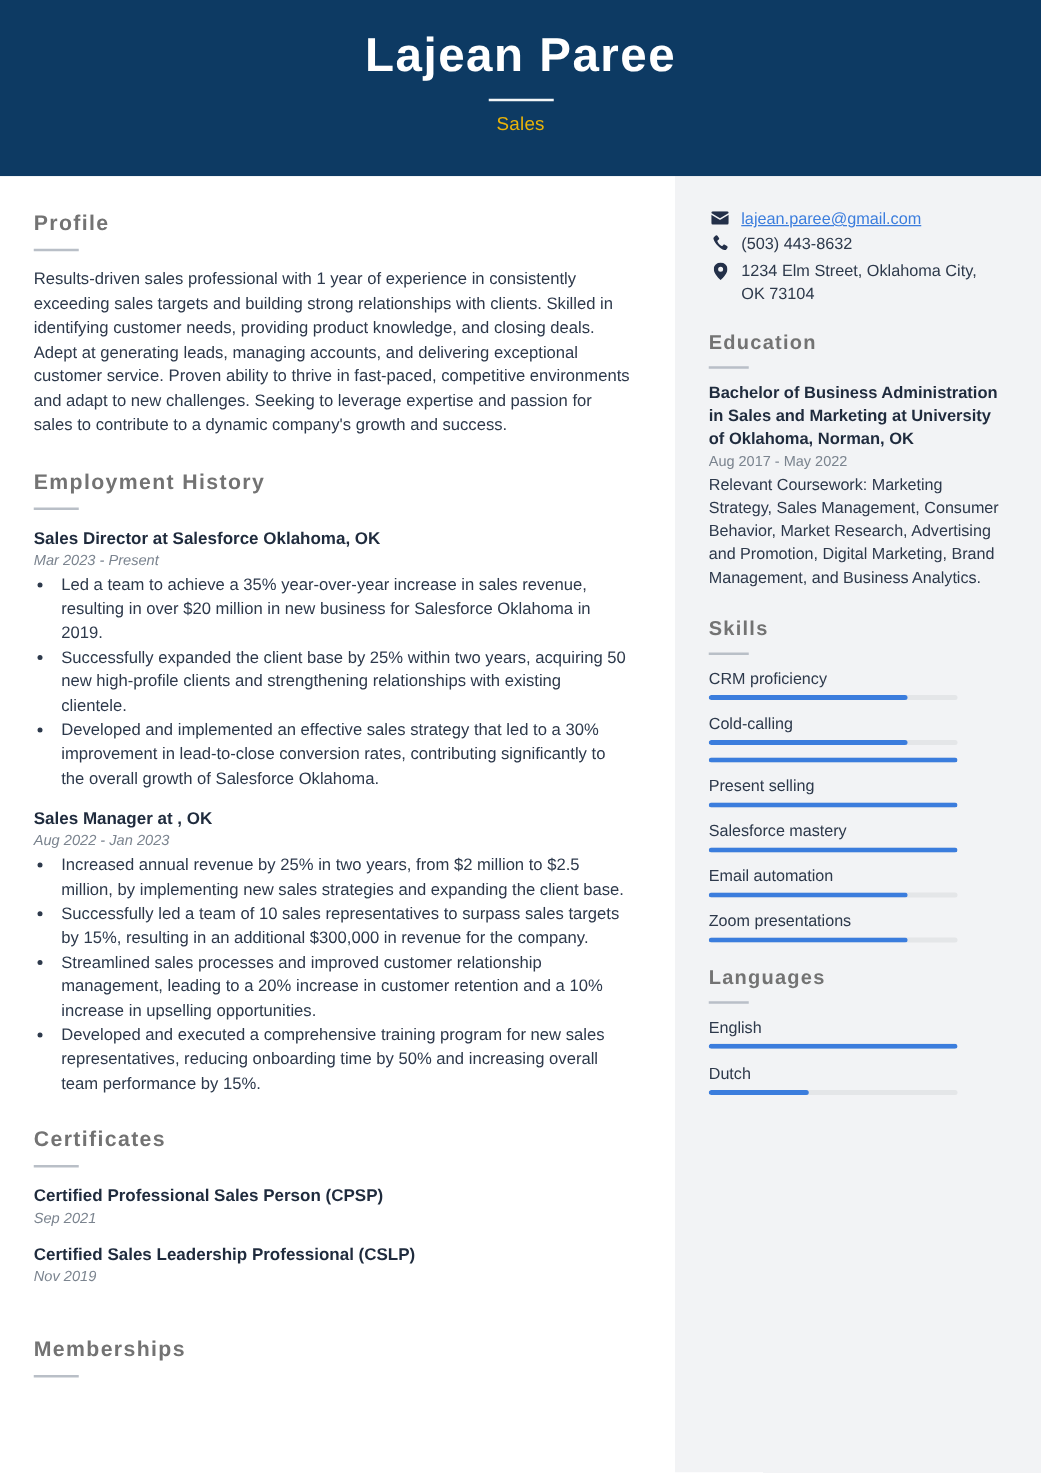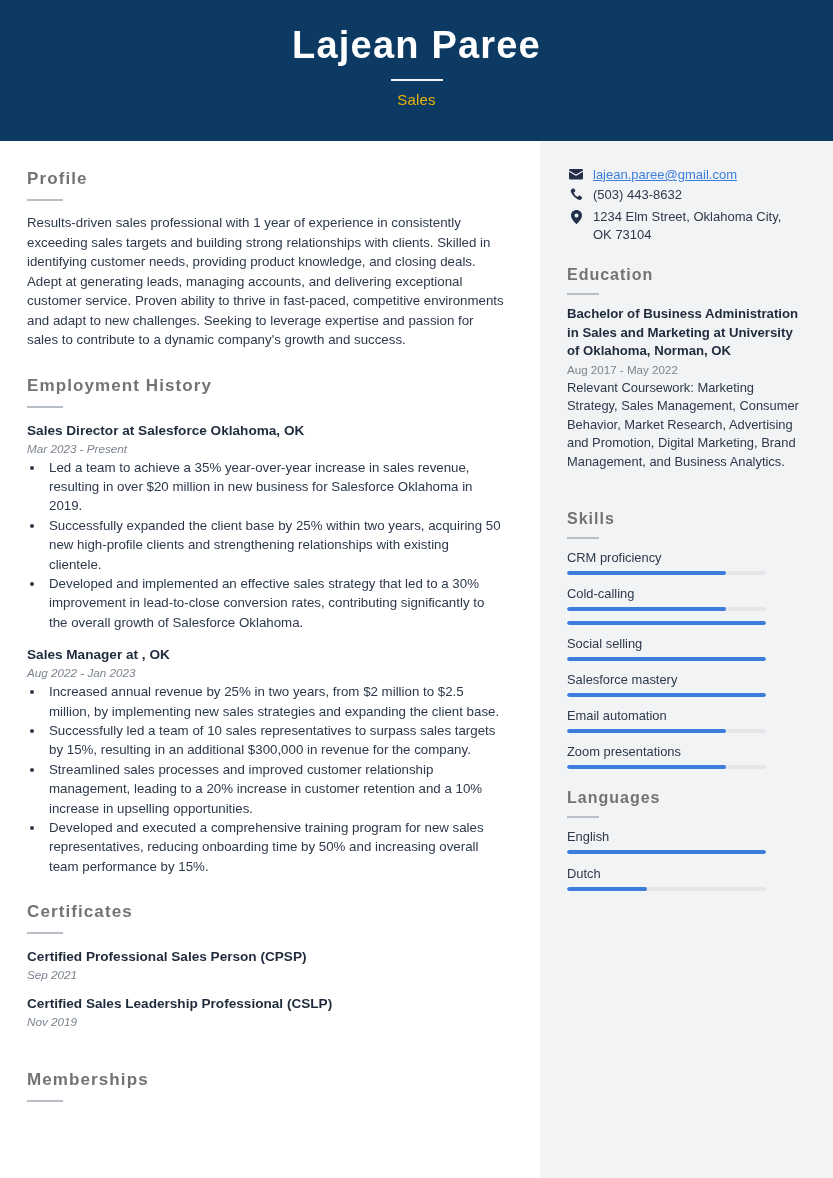--- a/index.html
+++ b/index.html
@@ -185,21 +185,21 @@
 
       <div style="margin-top:22px">
         <div class="sec-title">Education</div>
         <div class="sec-rule"></div>
         <div class="edu-title">Bachelor of Business Administration in Sales and Marketing at University of Oklahoma, Norman, OK</div>
         <div class="edu-date">Aug 2017 - May 2022</div>
         <div class="edu-desc">Relevant Coursework: Marketing Strategy, Sales Management, Consumer Behavior, Market Research, Advertising and Promotion, Digital Marketing, Brand Management, and Business Analytics.</div>
       </div>
 
 
-      <div style="margin-top:39px">
+      <div style="margin-top:24px">
         <div class="sec-title">Skills</div>
         <div class="sec-rule"></div>
         <div id="skills-list">
             <div class="skill">
               <div class="skill-name">CRM proficiency</div>
               <div class="bar">
                 <div class="bar-fill" style="width: 80%;"></div>
               </div>
             </div>
             <div class="skill">
@@ -207,21 +207,21 @@
               <div class="bar">
                 <div class="bar-fill" style="width: 80%;"></div>
               </div>
             </div>
             <div class="skill">
               <div class="bar">
                 <div class="bar-fill" style="width: 100%;"></div>
               </div>
             </div>
             <div class="skill">
-              <div class="skill-name">Social selling</div>
+              <div class="skill-name">Present selling</div>
               <div class="bar">
                 <div class="bar-fill" style="width: 100%;"></div>
               </div>
             </div>
             <div class="skill">
               <div class="skill-name">Salesforce mastery</div>
               <div class="bar">
                 <div class="bar-fill" style="width: 100%;"></div>
               </div>
             </div>

